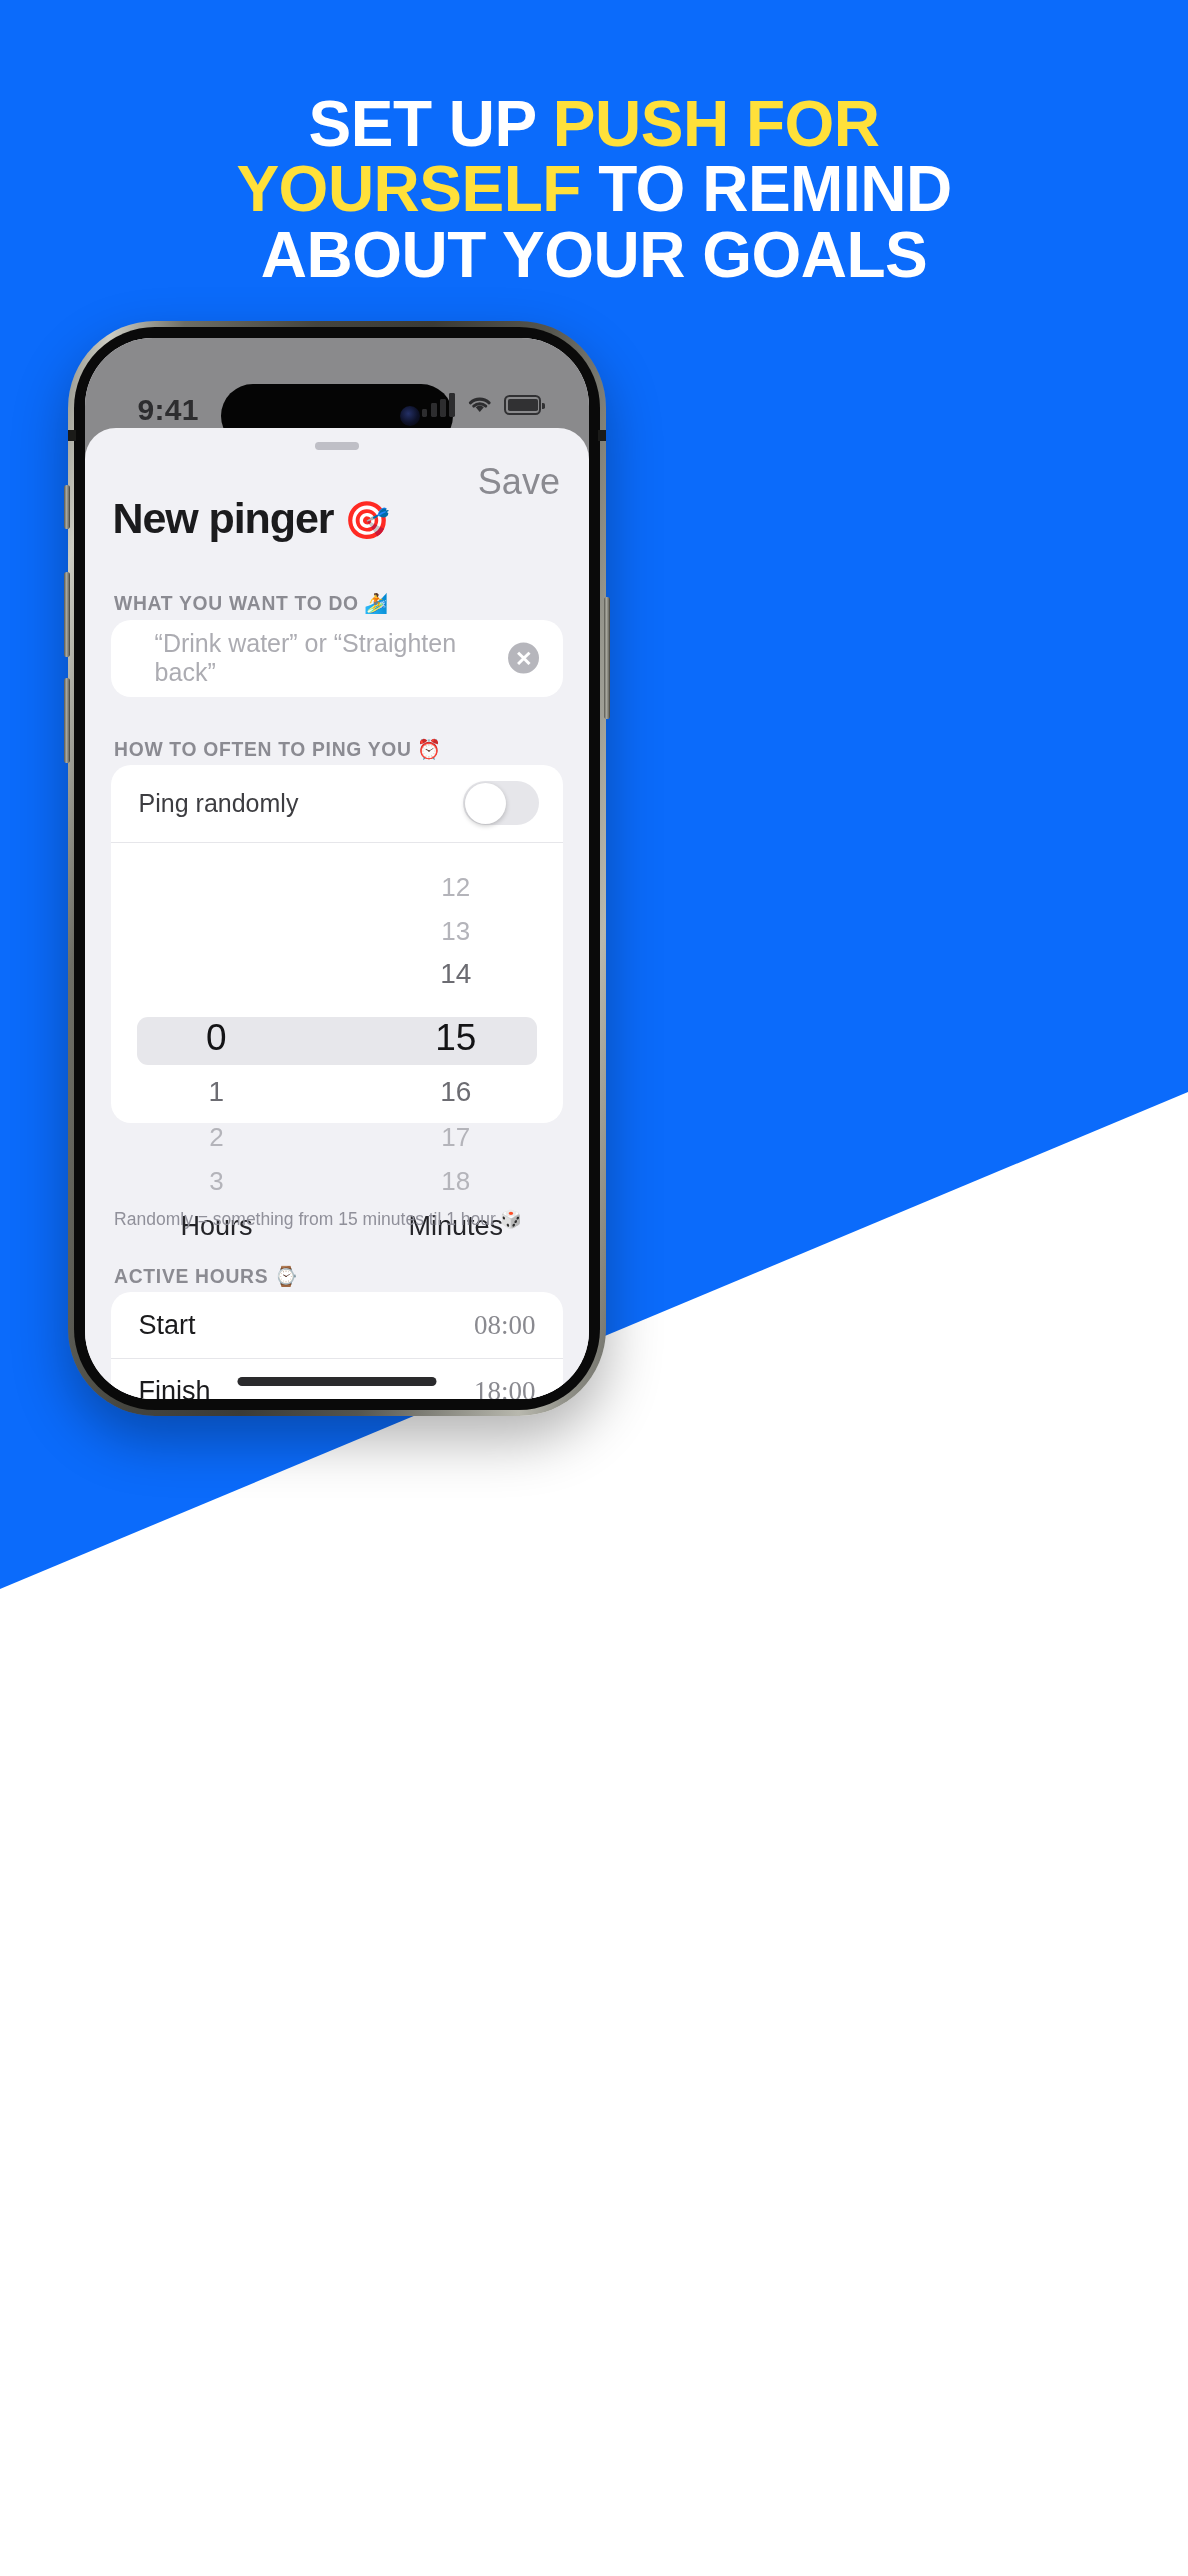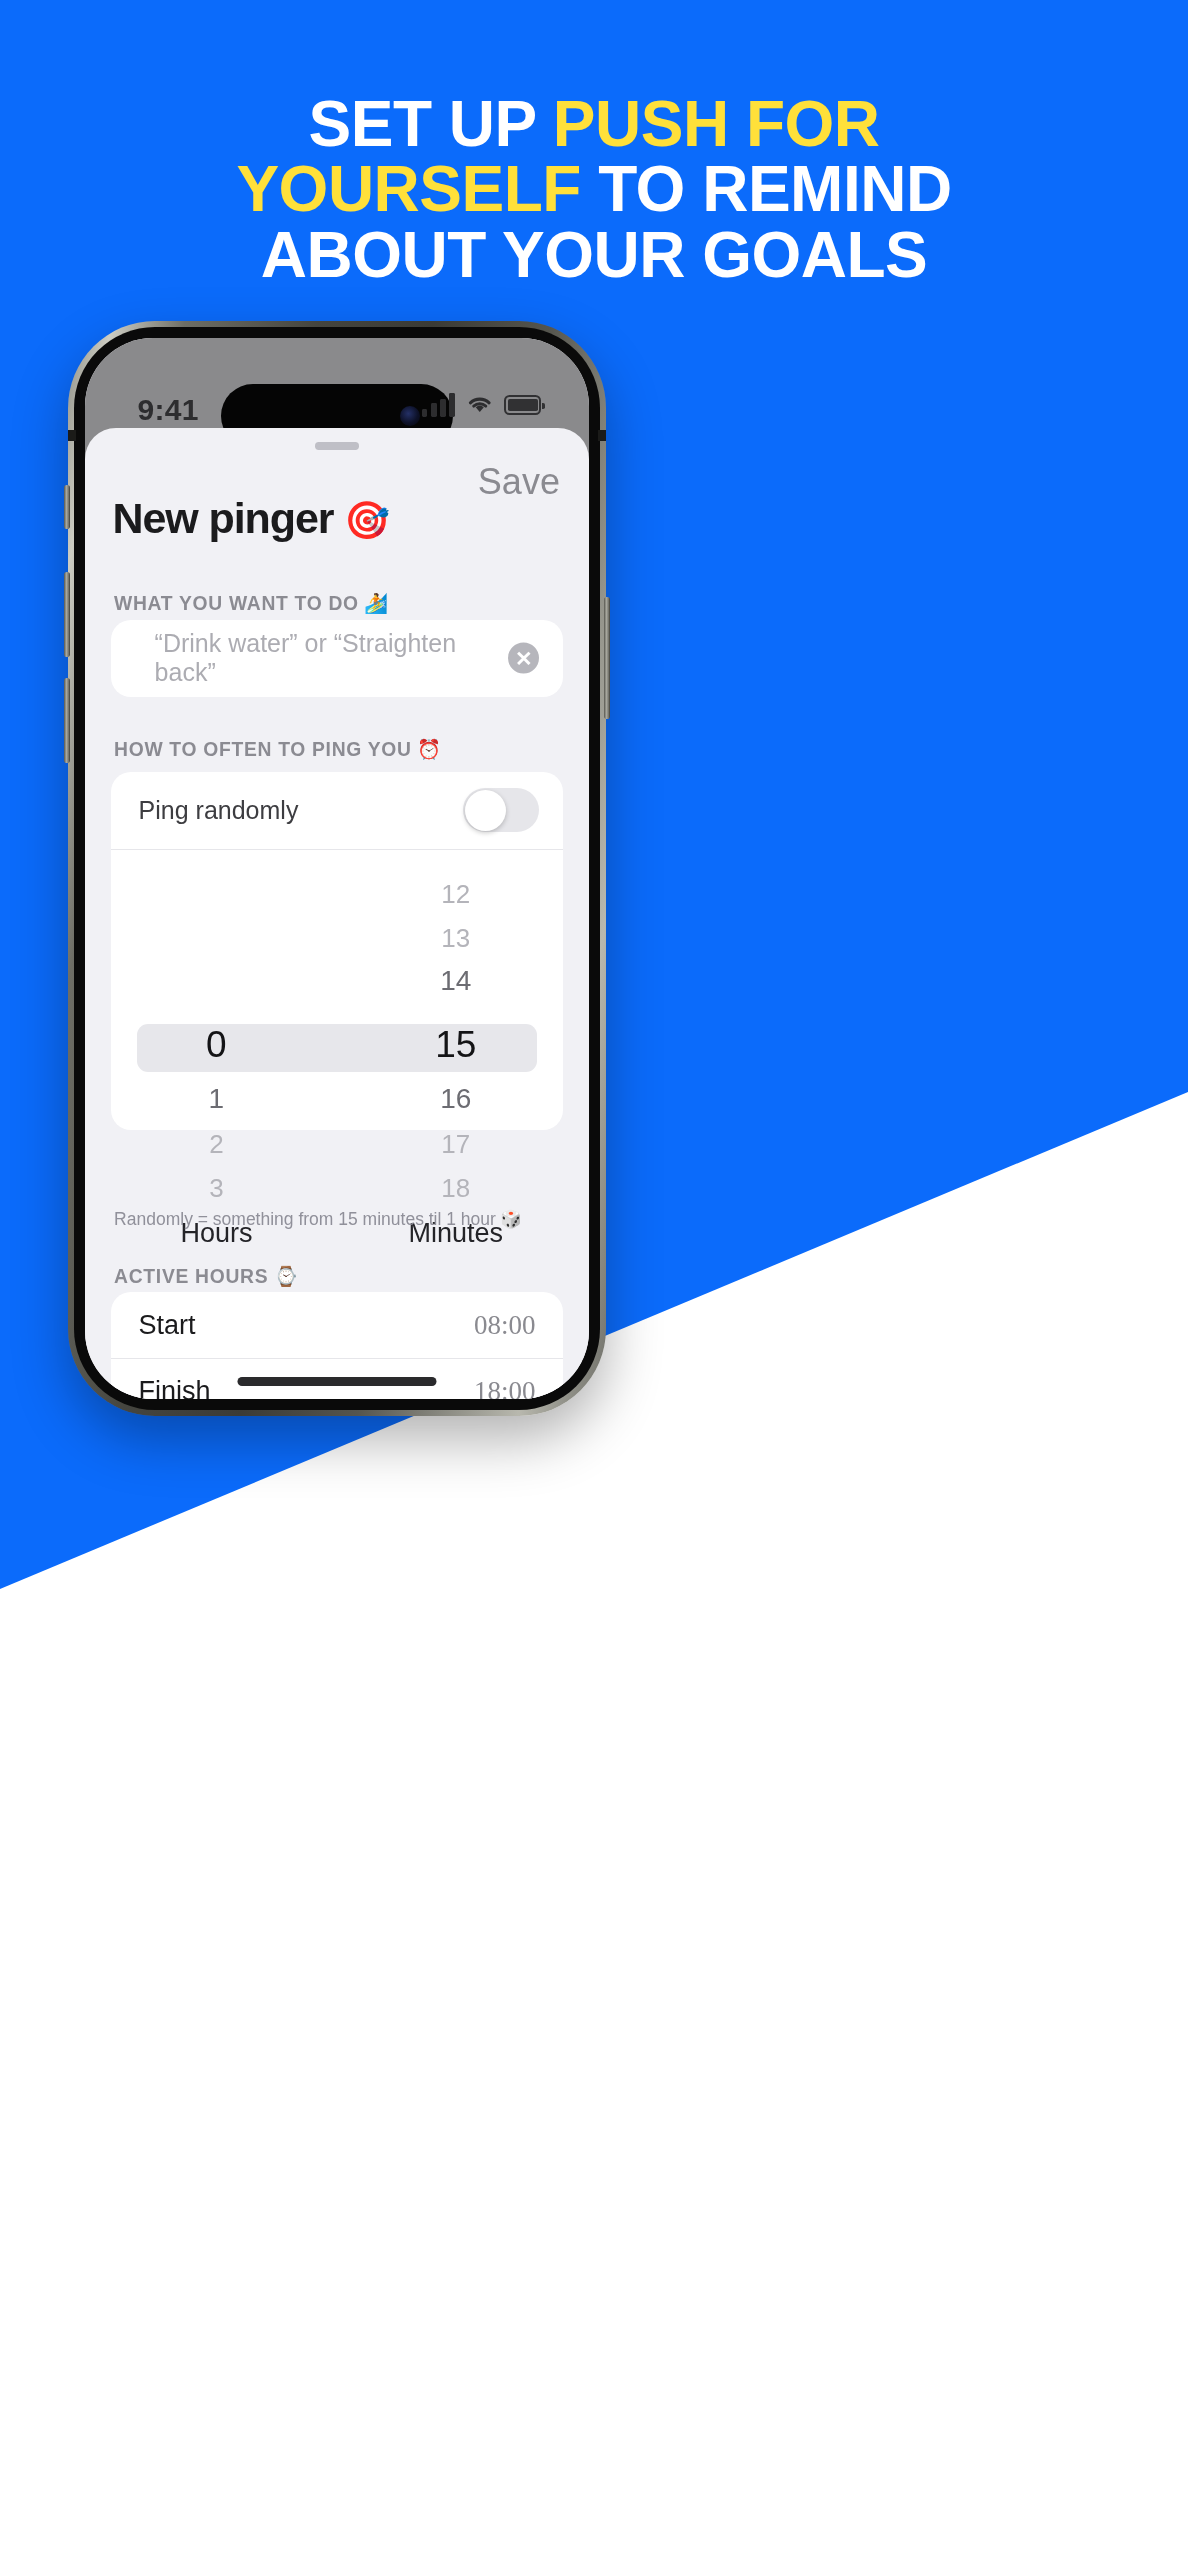--- a/index.html
+++ b/index.html
@@ -164,21 +164,21 @@
   }
   #task-clear{
     position:absolute;right:24px;top:50%;transform:translateY(-50%);
     width:31px;height:31px;border-radius:50%;background:#B6B6BC;
     display:flex;align-items:center;justify-content:center;
     color:#ffffff;font-size:21px;line-height:1;font-weight:bold;
   }
 
   
   #lbl-freq{top:310px;}
-  #card-freq{top:344px;height:358px;}
+  #card-freq{top:337px;height:358px;}
   #freq-row{
     position:absolute;left:0;right:0;top:0;height:77px;
     border-bottom:1.4px solid #E6E6EA;
   }
   #freq-label{
     position:absolute;left:28px;top:50%;transform:translateY(-50%);
     font-size:25px;color:#3d3d41;
   }
   #freq-toggle{
     position:absolute;right:24px;top:50%;transform:translateY(-50%);

